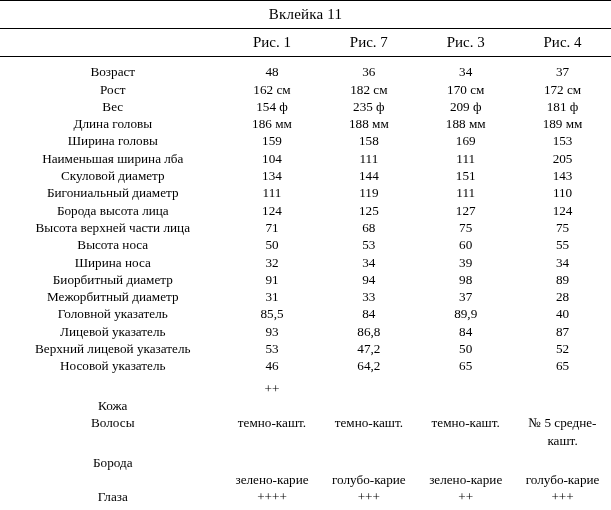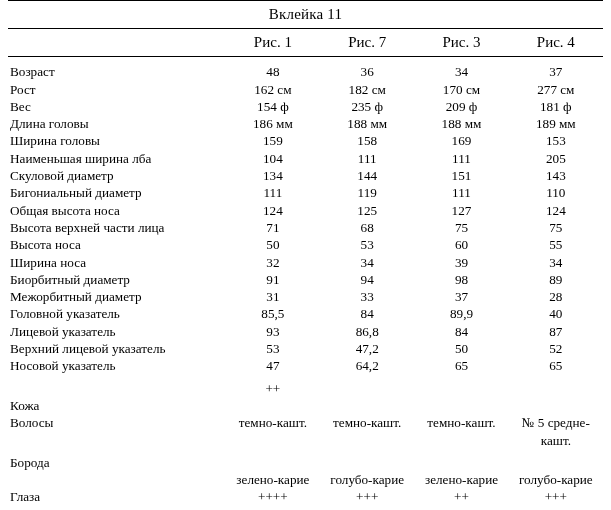--- a/index.html
+++ b/index.html
@@ -12,21 +12,21 @@
     height: 510px;
     font-family: "Liberation Serif", serif;
     color: #000000;
     overflow: hidden;
   }
   .page {
     position: relative;
     width: 611px;
     height: 430px;
     box-sizing: border-box;
-    padding: 0 8px;
+    padding: 0 0;
   }
   .rule {
     height: 0;
     border-top: 1px solid #000;
     margin: 0;
   }
   .title {
     text-align: center;
     font-size: 15px;
     letter-spacing: 0.2px;
@@ -40,21 +40,21 @@
   }
   col.c-label { width: 217px; }
   col.c-data  { width: 94px; }
   th, td {
     padding: 0;
     vertical-align: top;
     line-height: 17.3px;
     font-weight: normal;
   }
   th.head-label, td.lbl {
-    text-align: left;
+    text-align: center;
     padding-left: 2px;
   }
   th.head-data, td.val {
     text-align: center;
   }
   .head-row th {
     padding-top: 5px;
     padding-bottom: 5px;
     font-size: 15px;
   }
@@ -116,21 +116,21 @@
         <td class="val">48</td>
         <td class="val">36</td>
         <td class="val">34</td>
         <td class="val">37</td>
       </tr>
       <tr>
         <td class="lbl">Рост</td>
         <td class="val">162 см</td>
         <td class="val">182 см</td>
         <td class="val">170 см</td>
-        <td class="val">277 см</td>
+        <td class="val">172 см</td>
       </tr>
       <tr>
         <td class="lbl">Вес</td>
         <td class="val">154 ф</td>
         <td class="val">235 ф</td>
         <td class="val">209 ф</td>
         <td class="val">181 ф</td>
       </tr>
       <tr>
         <td class="lbl">Длина головы</td>
@@ -161,21 +161,21 @@
         <td class="val">143</td>
       </tr>
       <tr>
         <td class="lbl">Бигониальный диаметр</td>
         <td class="val">111</td>
         <td class="val">119</td>
         <td class="val">111</td>
         <td class="val">110</td>
       </tr>
       <tr>
-        <td class="lbl">Общая высота носа</td>
+        <td class="lbl">Борода высота лица</td>
         <td class="val">124</td>
         <td class="val">125</td>
         <td class="val">127</td>
         <td class="val">124</td>
       </tr>
       <tr>
         <td class="lbl">Высота верхней части лица</td>
         <td class="val">71</td>
         <td class="val">68</td>
         <td class="val">75</td>
@@ -225,21 +225,21 @@
       </tr>
       <tr>
         <td class="lbl">Верхний лицевой указатель</td>
         <td class="val">53</td>
         <td class="val">47,2</td>
         <td class="val">50</td>
         <td class="val">52</td>
       </tr>
       <tr>
         <td class="lbl">Носовой указатель</td>
-        <td class="val">47</td>
+        <td class="val">46</td>
         <td class="val">64,2</td>
         <td class="val">65</td>
         <td class="val">65</td>
       </tr>
 
       <tr class="small-gap">
         <td></td>
         <td></td>
         <td></td>
         <td></td>

